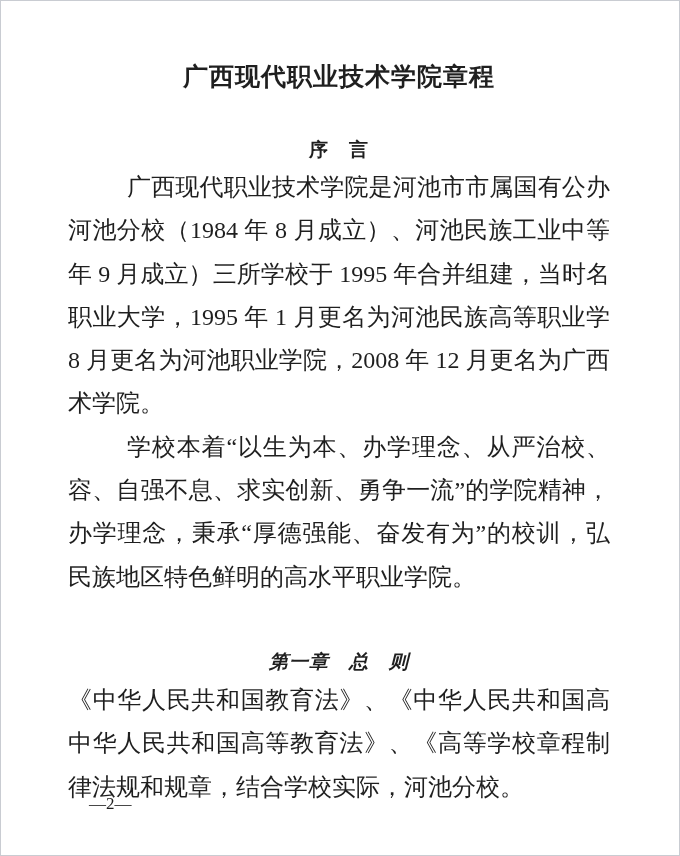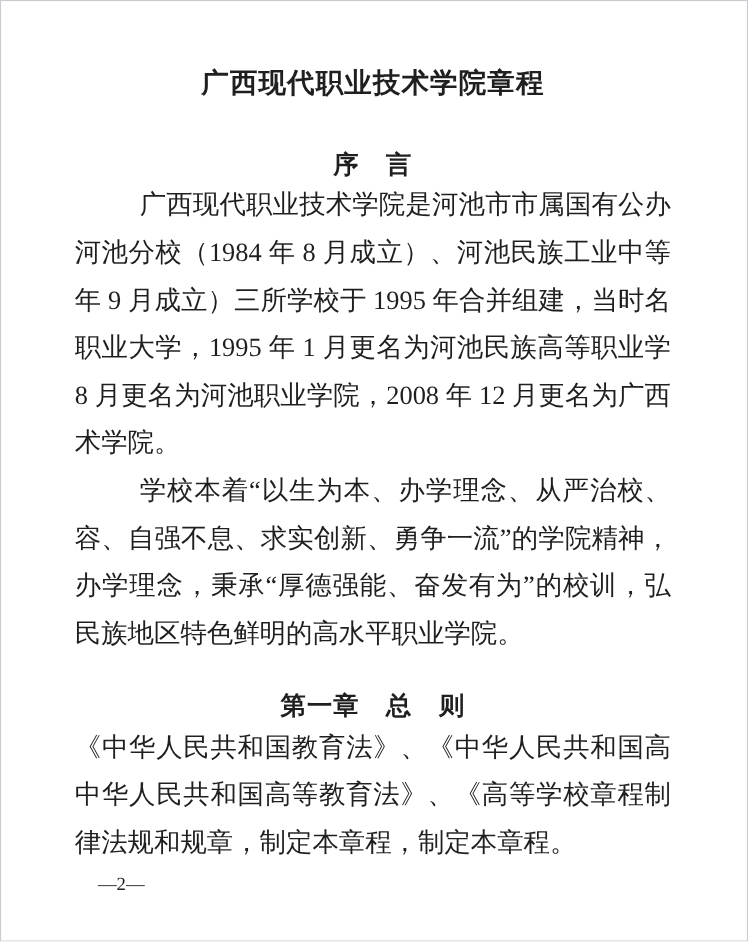--- a/index.html
+++ b/index.html
@@ -25,31 +25,32 @@
     margin: 62px 0 0 0;
     text-align: center;
     font-size: 25px;
     font-weight: bold;
     line-height: 27px;
     letter-spacing: 1px;
   }
   .section-heading {
     margin: 0;
     text-align: center;
-    font-size: 23px;
+    font-size: 19px;
     font-weight: bold;
     letter-spacing: 1px;
   }
   .preface-heading {
     margin-top: 49px;
     line-height: 21px;
   }
   .chapter-heading {
-    margin-top: 38px;
+    margin-top: 58px;
     line-height: 22px;
+    font-style: italic;
   }
   .body-block { margin-top: 10px; }
   .articles-block { margin-top: 11px; }
   .bl {
     height: 31.3px;
     line-height: 31.3px;
     font-size: 24px;
     text-align: justify;
     overflow: hidden;
     margin-top: 12px;
@@ -94,20 +95,20 @@
       <div class="bl j">办学理念，秉承“厚德强能、奋发有为”的校训，弘扬“团结包</div>
       <div class="bl">民族地区特色鲜明的高水平职业学院。</div>
     </div>
 
     <h2 class="section-heading chapter-heading">第一章　总　则</h2>
 
     <div class="articles-block">
 
       <div class="bl j">《中华人民共和国教育法》、《中华人民共和国高等教育法》、《中</div>
       <div class="bl j">中华人民共和国高等教育法》、《高等学校章程制定暂行办法》等法</div>
-      <div class="bl">律法规和规章，制定本章程，制定本章程。</div>
+      <div class="bl">律法规和规章，结合学校实际，河池分校。</div>
 
     </div>
 
   </div>
 
   <div class="page-number">—2—</div>
 </div>
 
 </body></html>

